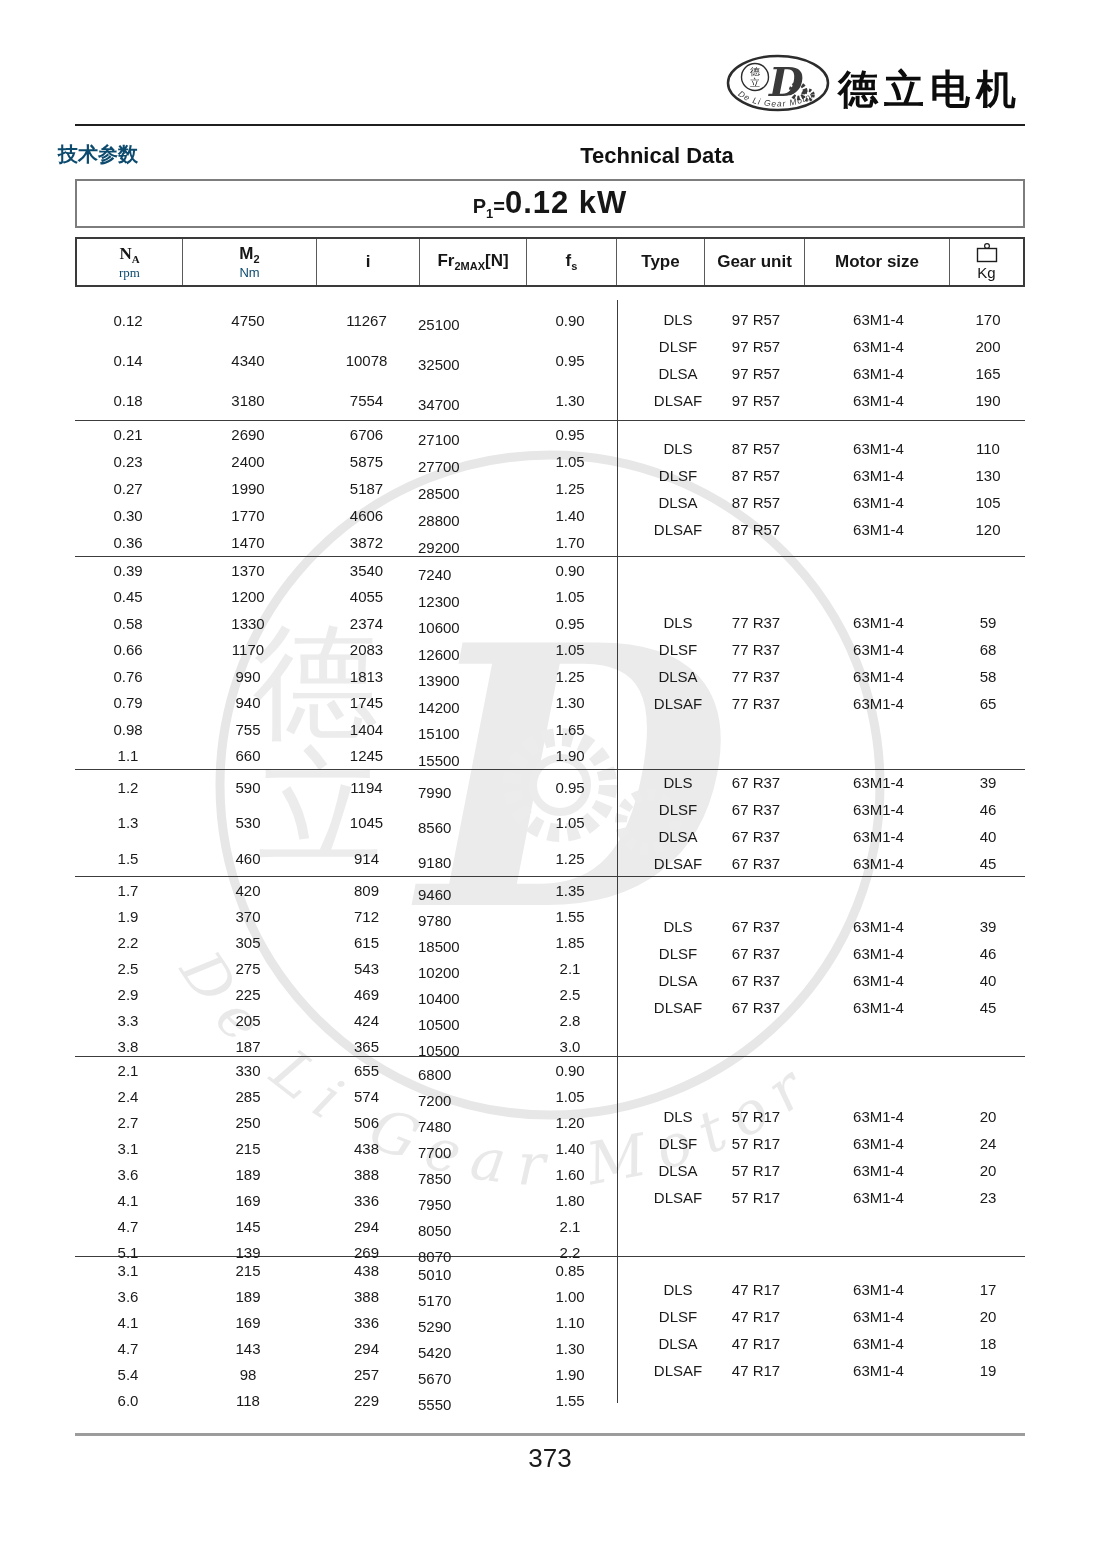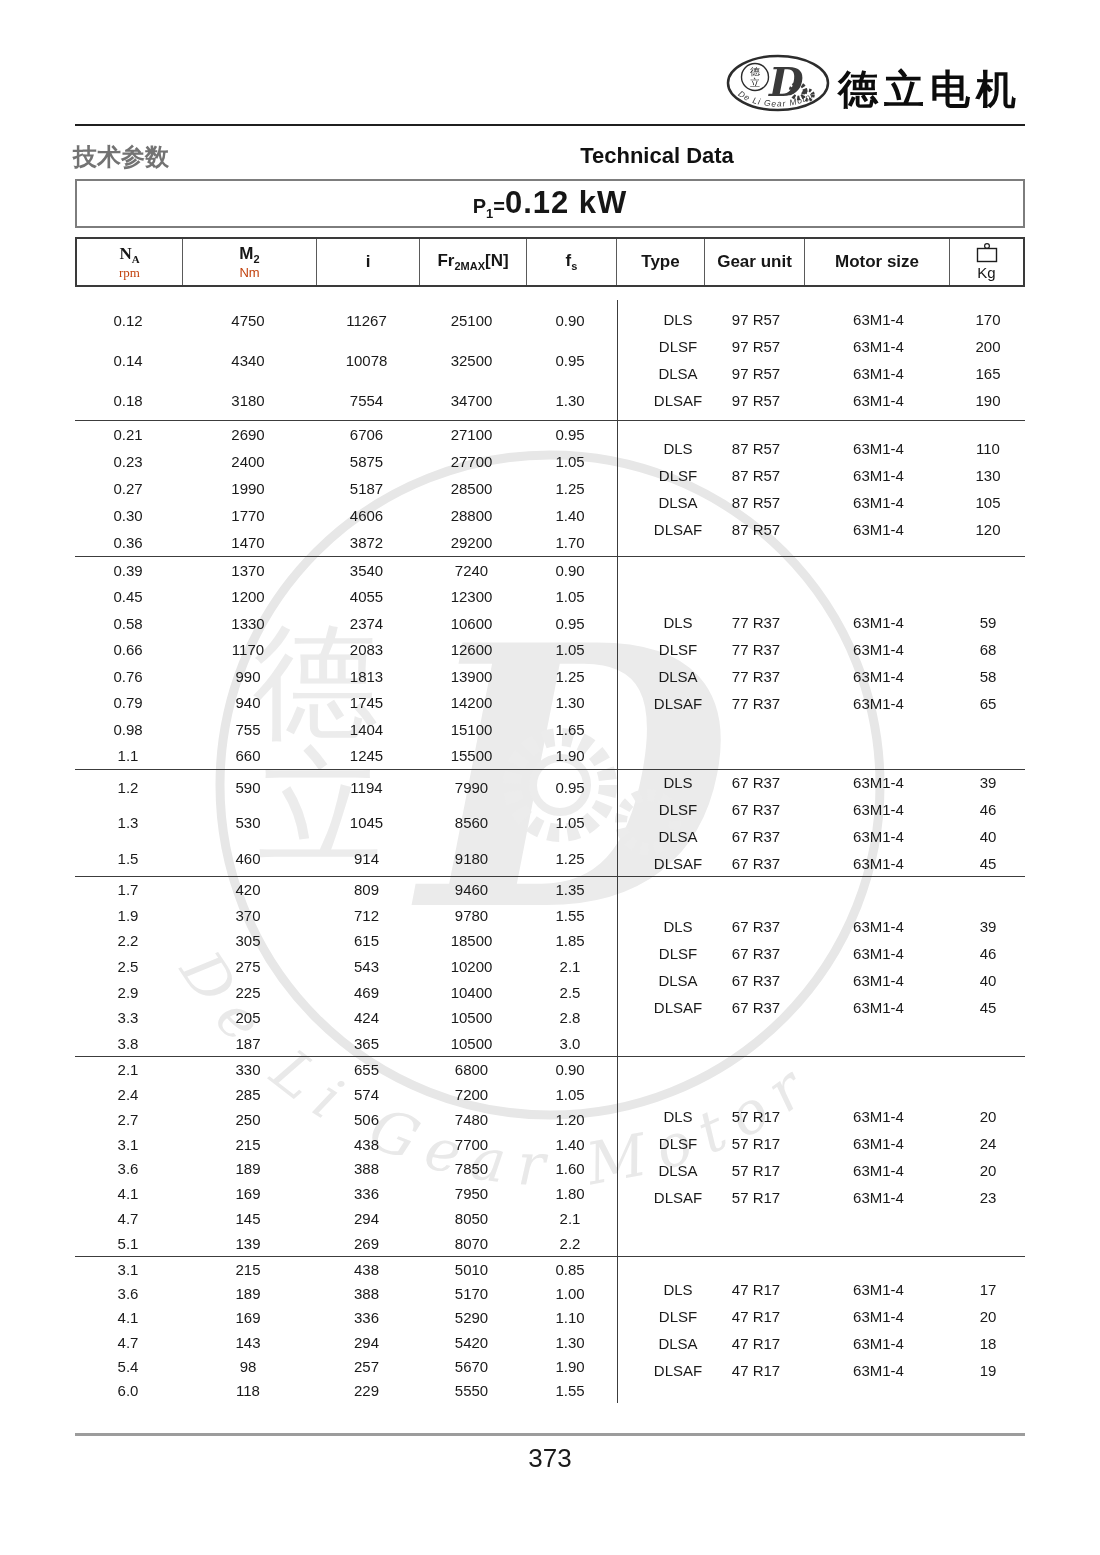--- a/index.html
+++ b/index.html
@@ -9,58 +9,58 @@
 
   
   .wm{left:0; top:0; pointer-events:none;}
 
   
   .logo{left:722px; top:52px; width:112px; height:70px;}
   .brand-name{left:838px; top:62px; width:190px; font-family:"DejaVu Serif", serif;
               font-weight:bold; font-size:40px; letter-spacing:6px; white-space:nowrap; color:#0c0c0c;}
   .rule-top{left:75px; top:124px; width:950px; height:2px; background:#1f1f1f;}
 
-  .zh-title{left:73px; top:141px; font-size:24px; font-weight:bold; color:#737373;}
+  .zh-title{left:58px; top:141px; font-size:20px; font-weight:bold; color:#0c4a6e;}
   .en-title{left:657px; top:143px; transform:translateX(-50%); font-size:22px; font-weight:bold; color:#111;}
 
   
   .power-box{left:75px; top:179px; width:950px; height:49px; box-sizing:border-box;
              border:2px solid #7d7d7d; display:flex; align-items:center; justify-content:center;}
   .power-line{font-weight:bold; font-size:20px; line-height:1;}
   .power-line .psub{font-size:13px; font-weight:bold;}
   .power-line .pval{font-size:31px; letter-spacing:1px;}
 
   
   .head-box{left:75px; top:237px; width:950px; height:50px; box-sizing:border-box;
             border:2px solid #3a3a3a; display:flex; align-items:stretch;}
   .hcell{box-sizing:border-box; border-right:1px solid #5a5a5a; display:flex; flex-direction:column;
          align-items:center; justify-content:center; line-height:1.15;}
   .hcell:last-child{border-right:none;}
   .hmain{font-weight:bold; font-size:17px;}
   .hmain sub{font-size:11px;}
-  .hunit{font-size:13px; color:#c2410c;}
+  .hunit{font-size:13px; color:#0c4a6e;}
   .w-na{width:106px;font-family:Liberation Serif, serif;} .w-m2{width:134px;} .w-i{width:103px;} .w-fr{width:107px;}
   .w-fs{width:90px;} .w-type{width:88px;} .w-gear{width:100px;} .w-motor{width:145px;} .w-kg{flex:1;}
   .kg-icon{display:block; margin-bottom:1px;}
   .kg-label{font-size:15px;}
 
   
   .data-area{left:75px; top:300px; width:950px;}
   .grp{display:flex; box-sizing:border-box; border-bottom:1.5px solid #3c3c3c;}
   .grp.last{border-bottom:none;}
   .grp-left{width:542px; display:flex; flex-direction:column;}
   .grp-right{width:408px; box-sizing:border-box; border-left:1.5px solid #3c3c3c;
              display:flex; flex-direction:column; justify-content:center;}
   .lrow{flex:1; display:flex; align-items:center;}
   .rrow{flex:0 0 27px; height:27px; display:flex; align-items:center;}
   .c{font-size:15px; color:#1a1a1a;}
   .cw0{width:106px; text-align:center;}
   .cw1{width:134px; text-align:center;}
   .cw2{width:103px; text-align:center;}
-  .cw3{width:107px; text-align:center;}
+  .cw3{width:107px; text-align:left;margin-top:9px;}
   .cw4{width:90px;  text-align:center;}
   .rw0{width:88px;  box-sizing:border-box; padding-left:32px; text-align:center;}
   .rw1{width:100px; text-align:center;}
   .rw2{width:145px; text-align:center;}
   .rw3{flex:1; text-align:center;}
 
   
   .rule-bottom{left:75px; top:1433px; width:950px; height:3px; background:#9c9c9c;}
   .page-num{left:0; top:1443px; width:1100px; text-align:center; font-size:26px; color:#1a1a1a;}
 </style>

